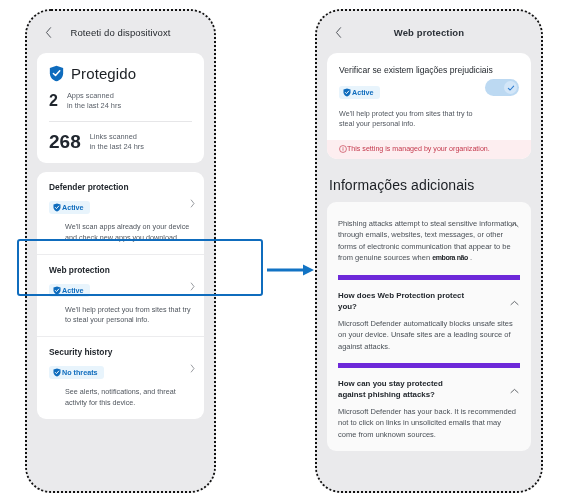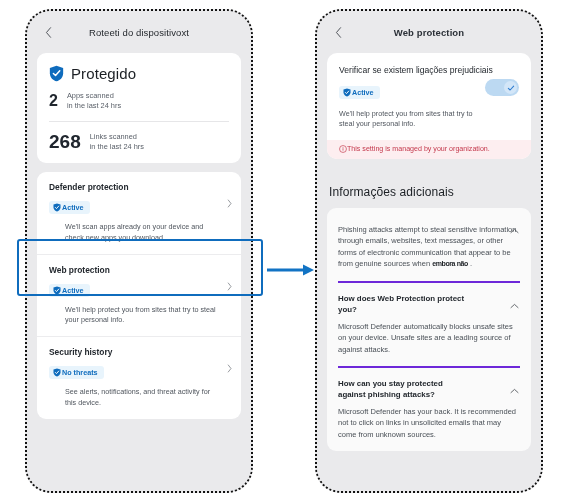--- a/index.html
+++ b/index.html
@@ -12,21 +12,21 @@
   #canvas { position: relative; width: 573px; height: 501px; background: #ffffff; }
 
   
   .phone {
     position: absolute;
     background: #eaeaec;
     border: 2px dotted #121212;
     border-radius: 26px;
     overflow: hidden;
   }
-  #phone-left  { left: 25px;  top: 9px;  width: 228px; height: 484px; }
+  #phone-left  { left: 25px;  top: 9px;  width: 191px; height: 484px; }
   #phone-right { left: 315px; top: 9px;  width: 228px; height: 484px; }
 
   .screen { position: absolute; inset: 0; background: #eaeaec; padding: 0 10px; }
 
   
   .navbar {
     height: 42px;
     display: flex; align-items: center;
     position: relative;
   }
@@ -107,25 +107,25 @@
   .toggle .knob svg { width: 8px; height: 8px; }
   .wp-desc { font-size: 7.2px; color: #4f555d; line-height: 1.45; max-width: 150px; margin-bottom: 10px; }
   .banner {
     margin: 0 -12px; background: #fdeef0;
     padding: 5px 12px 6px 12px;
     display: flex; align-items: flex-end; gap: 0;
   }
   .banner svg { width: 8px; height: 8px; flex: 0 0 auto; }
   .banner span { font-size: 7.1px; color: #c4384c; }
 
-  .section-head { font-size: 12px; color: #1b1f24; margin: 26px 0 9px 2px; letter-spacing: .1px; }
+  .section-head { font-size: 14px; color: #1b1f24; margin: 18px 0 9px 2px; letter-spacing: .1px; }
 
   .acc-card { background: #fafafa; border-radius: 9px; padding: 0 11px; }
   .acc-item { padding: 10px 0 11px 0; position: relative; }
-  .acc-item + .acc-item { border-top: 2px solid #6d28d9; }
+  .acc-item + .acc-item { border-top: 5px solid #6d28d9; }
   .acc-q {
     font-size: 7.9px; font-weight: bold; color: #23282e;
     line-height: 1.4; max-width: 150px; padding-right: 18px;
   }
   .acc-a { font-size: 7.5px; color: #4a5057; line-height: 1.52; margin-top: 6px; }
   .acc-chev {
     position: absolute; right: 1px; top: 12px;
     width: 9px; height: 6px;
   }
   .odd-frag { font-weight: bold; color: #1b1f24; letter-spacing: -0.4px; font-size: 7px; }

